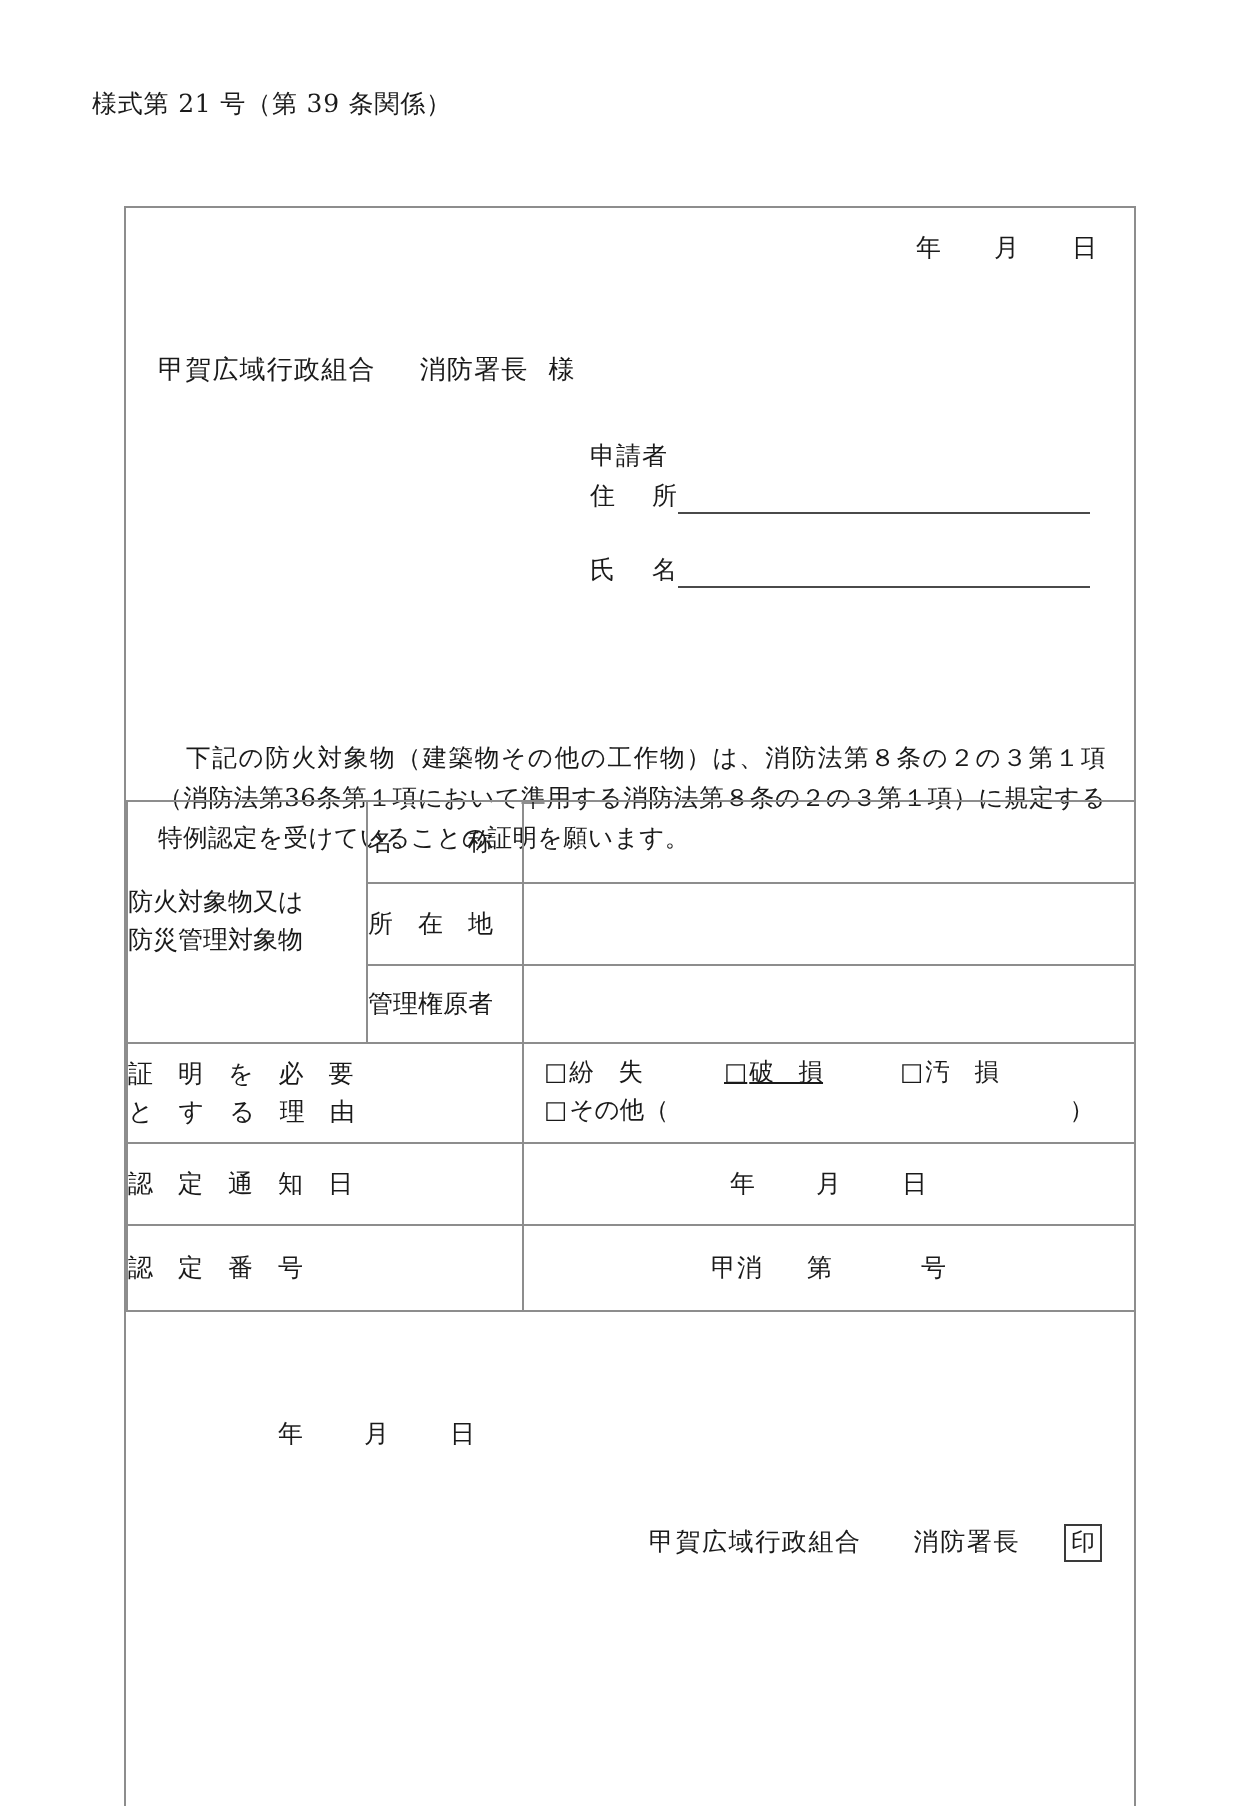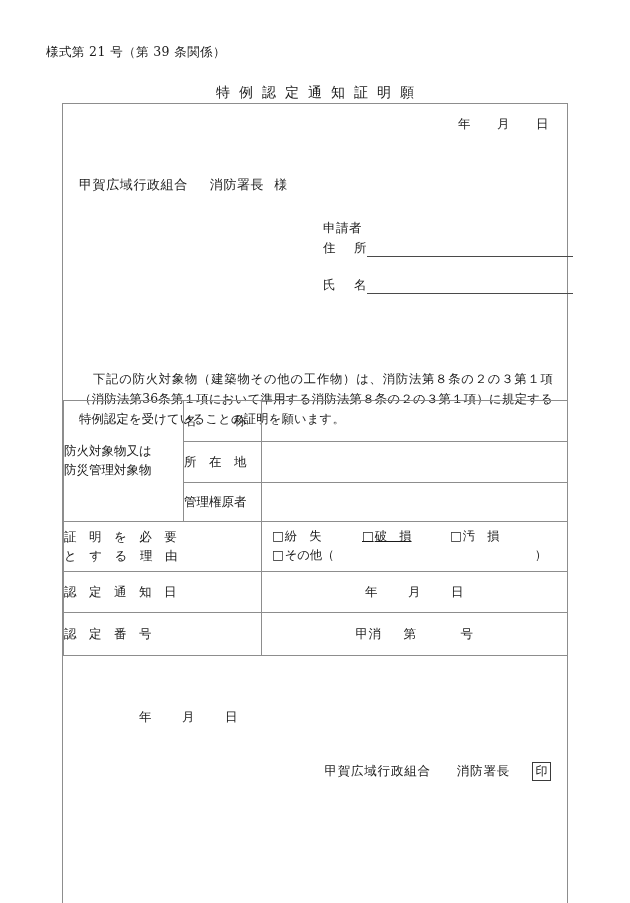--- a/index.html
+++ b/index.html
@@ -80,21 +80,20 @@
   .addressee .gap { display: inline-block; width: 22px; }
   .addressee .gap-sm { display: inline-block; width: 10px; }
 
   
   .applicant {
     position: absolute;
     left: 232px;
     top: 116px;
     width: 250px;
     font-size: 12.5px;
-    margin-left: 28px;
   }
   .applicant .app-label {
     letter-spacing: 0.5px;
     margin-bottom: 2px;
   }
   .field-row {
     display: flex;
     align-items: flex-end;
     margin-top: 3px;
   }
@@ -241,21 +240,20 @@
   }
   .footer-note .gap { display: inline-block; width: 14px; }
 </style>
 </head>
 <body>
 
 <div class="page">
 
   <div class="form-no">様式第 21 号（第 39 条関係）</div>
 
-  <div class="doc-title">特例認定通知証明願</div>
 
   <div class="frame">
 
     <div class="head-date">
       <span>年</span><span class="sp"></span><span>月</span><span class="sp"></span><span>日</span>
     </div>
 
     <div class="addressee">
       <span>甲賀広域行政組合</span><span class="gap"></span><span>消防署長</span><span class="gap-sm"></span><span>様</span>
     </div>

